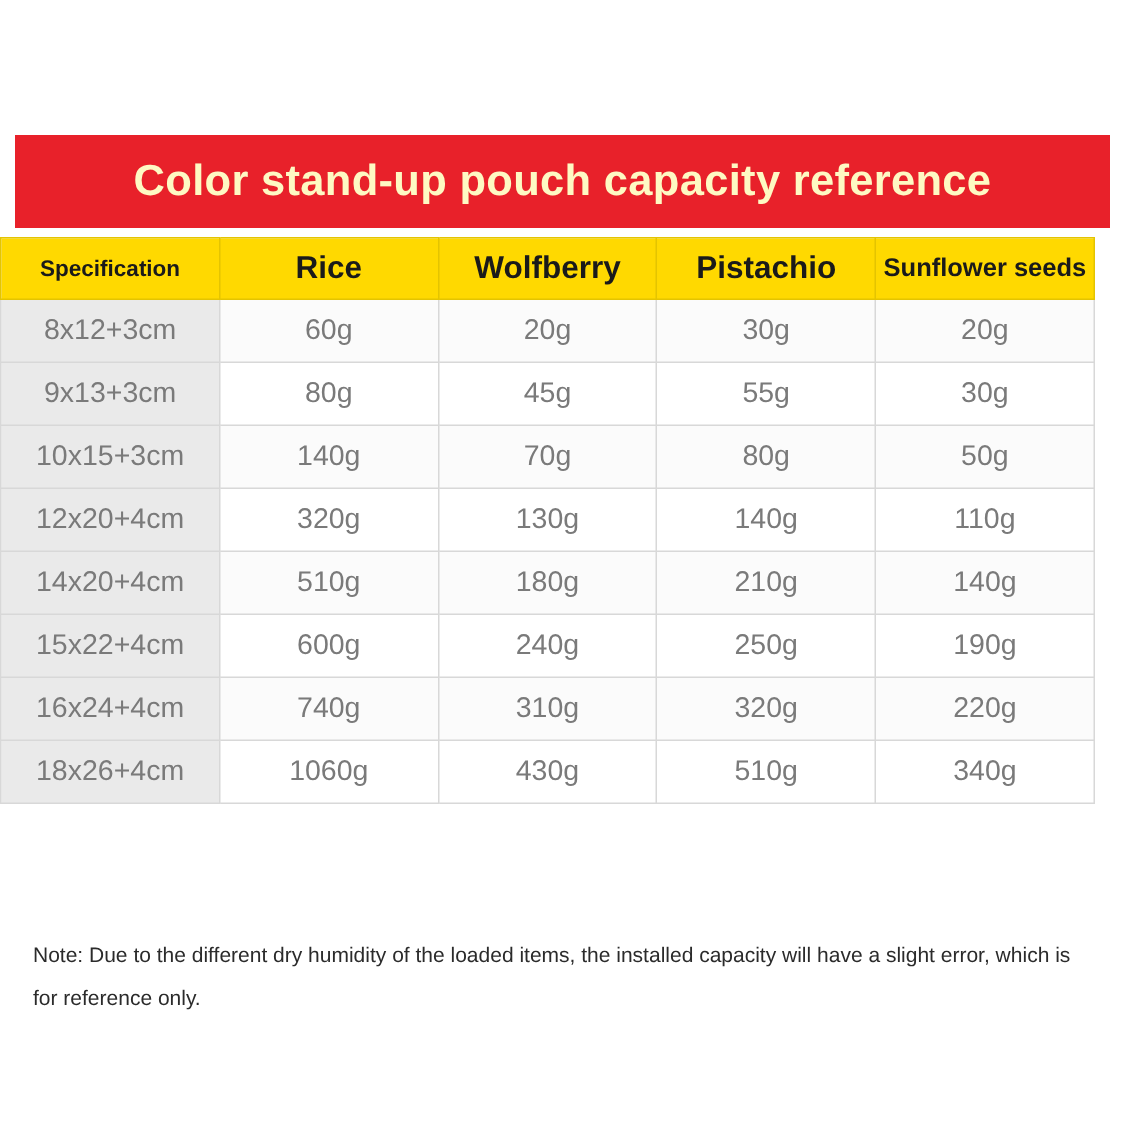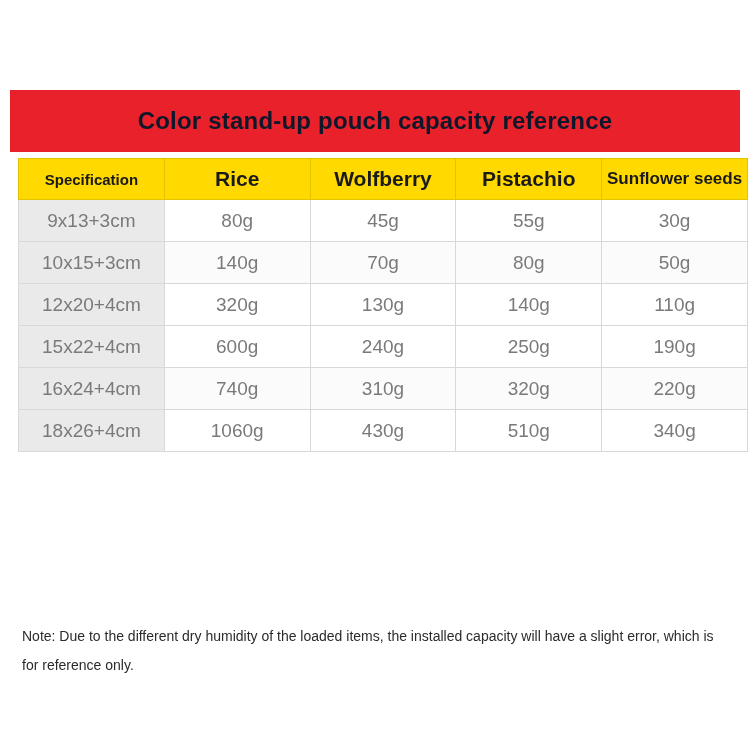--- a/index.html
+++ b/index.html
@@ -25,29 +25,29 @@
     left: 10px;
     top: 90px;
     width: 730px;
     height: 62px;
     background: #e8212a;
     display: flex;
     align-items: center;
     justify-content: center;
   }
   .title-text {
-    color: #0f172a;
-    font-size: 24px;
+    color: #fef9c3;
+    font-size: 29px;
     font-weight: bold;
     letter-spacing: 0.2px;
     white-space: nowrap;
   }
   .table-wrap {
     position: absolute;
-    left: 18px;
+    left: 0;
     top: 158px;
     width: 730px;
   }
   table.capacity {
     border-collapse: collapse;
     width: 730px;
     table-layout: fixed;
   }
   table.capacity td {
     border: 1px solid #d8d8d8;
@@ -112,20 +112,27 @@
     <table class="capacity">
       <tbody>
         <tr class="head">
           <td class="spec-head">Specification</td>
           <td class="prod-head">Rice</td>
           <td class="prod-head">Wolfberry</td>
           <td class="prod-head">Pistachio</td>
           <td class="prod-head small">Sunflower seeds</td>
         </tr>
 
+        <tr class="odd">
+          <td class="spec">8x12+3cm</td>
+          <td class="val">60g</td>
+          <td class="val">20g</td>
+          <td class="val">30g</td>
+          <td class="val">20g</td>
+        </tr>
 
         <tr>
           <td class="spec">9x13+3cm</td>
           <td class="val">80g</td>
           <td class="val">45g</td>
           <td class="val">55g</td>
           <td class="val">30g</td>
         </tr>
 
         <tr class="odd">
@@ -137,20 +144,27 @@
         </tr>
 
         <tr>
           <td class="spec">12x20+4cm</td>
           <td class="val">320g</td>
           <td class="val">130g</td>
           <td class="val">140g</td>
           <td class="val">110g</td>
         </tr>
 
+        <tr class="odd">
+          <td class="spec">14x20+4cm</td>
+          <td class="val">510g</td>
+          <td class="val">180g</td>
+          <td class="val">210g</td>
+          <td class="val">140g</td>
+        </tr>
 
         <tr>
           <td class="spec">15x22+4cm</td>
           <td class="val">600g</td>
           <td class="val">240g</td>
           <td class="val">250g</td>
           <td class="val">190g</td>
         </tr>
 
         <tr class="odd">

